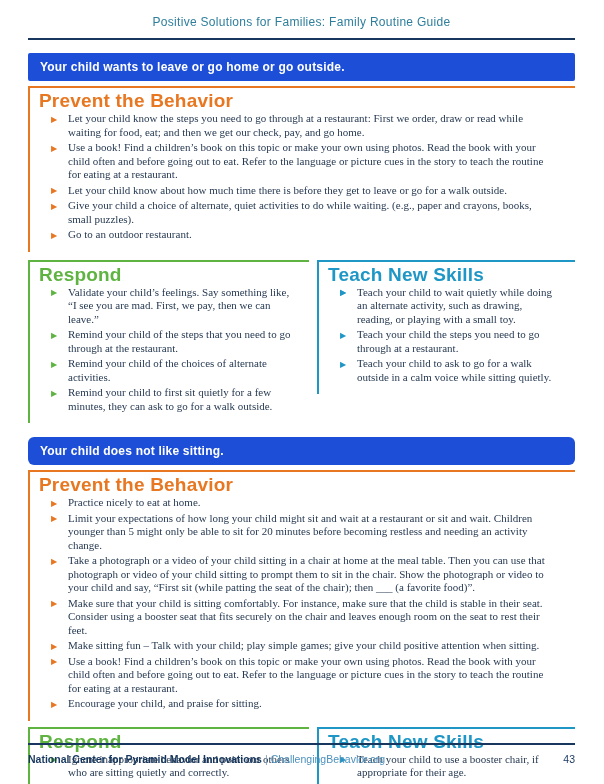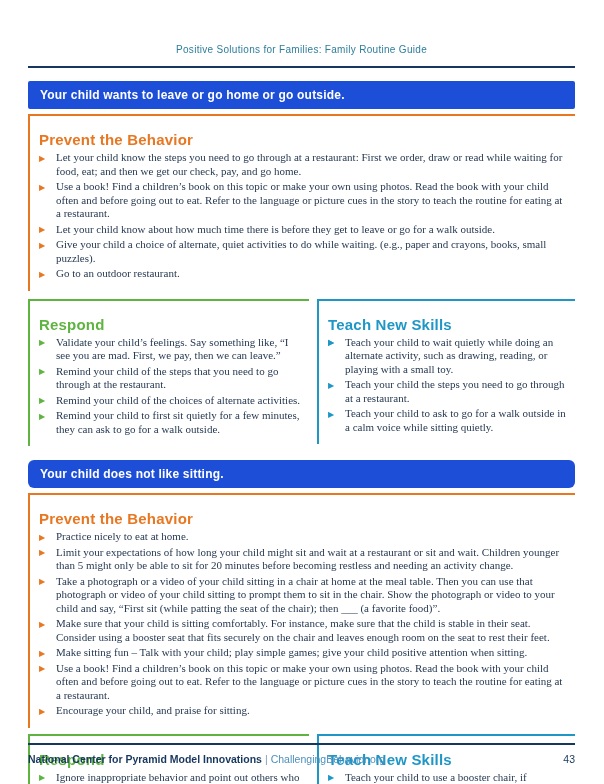--- a/index.html
+++ b/index.html
@@ -13,57 +13,57 @@
   }
   .content { margin:0 29px 0 28px; width:547px; }
 
   
   .doc-header {
     padding-top:15px; padding-bottom:9px;
     border-bottom:2px solid #17375E;
     text-align:center;
   }
   .doc-title {
-    font-size:10px; line-height:14px; letter-spacing:0.3px;
-    color:#2E7E9C; font-weight:normal;margin-top:28px;
+    font-size:12px; line-height:14px; letter-spacing:0.3px;
+    color:#2E7E9C; font-weight:normal;
   }
 
   
   .banner {
     margin-top:13px;
     background:#1d4ed8; color:#ffffff;
     border-radius:2px;
     font-size:12px; font-weight:bold; letter-spacing:0.2px;
     line-height:28px; height:28px;
     padding-left:12px;
   }
 
   
   .pbox {
     margin-top:5px;
     border-top:2px solid; border-left:2px solid;
     padding:5px 8px 8px 9px;
     background:#ffffff;
   }
   .pbox h2 {
-    font-size:15px; font-weight:bold; letter-spacing:0.2px;
-    line-height:16px; margin-bottom:3px;margin-top:11px;
+    font-size:19px; font-weight:bold; letter-spacing:0.2px;
+    line-height:16px; margin-bottom:3px;
   }
   .sec-orange { border-color:#E87722; }
   .sec-orange h2 { color:#E87722; }
   .sec-green  { border-color:#5FB441; }
   .sec-green h2 { color:#5FB441; }
   .sec-blue   { border-color:#1F97C6; }
   .sec-blue h2 { color:#1F97C6; }
 
   .pbox ul { list-style:none; margin-top:2px; }
   .pbox li {
     position:relative;
     padding-left:17px;
-    margin:2px 0;
+    margin:2px 12px;
     font-family:"Liberation Serif", serif;
     font-size:11px; line-height:13.5px;
     color:#273A52;
   }
   .tri { position:absolute; left:0; top:0.5px; font-size:8px; line-height:13px; }
   .tri::before { content:"\25B6"; }
   .sec-orange .tri { color:#E87722; }
   .sec-green  .tri { color:#5FB441; }
   .sec-blue   .tri { color:#1F97C6; }
 

